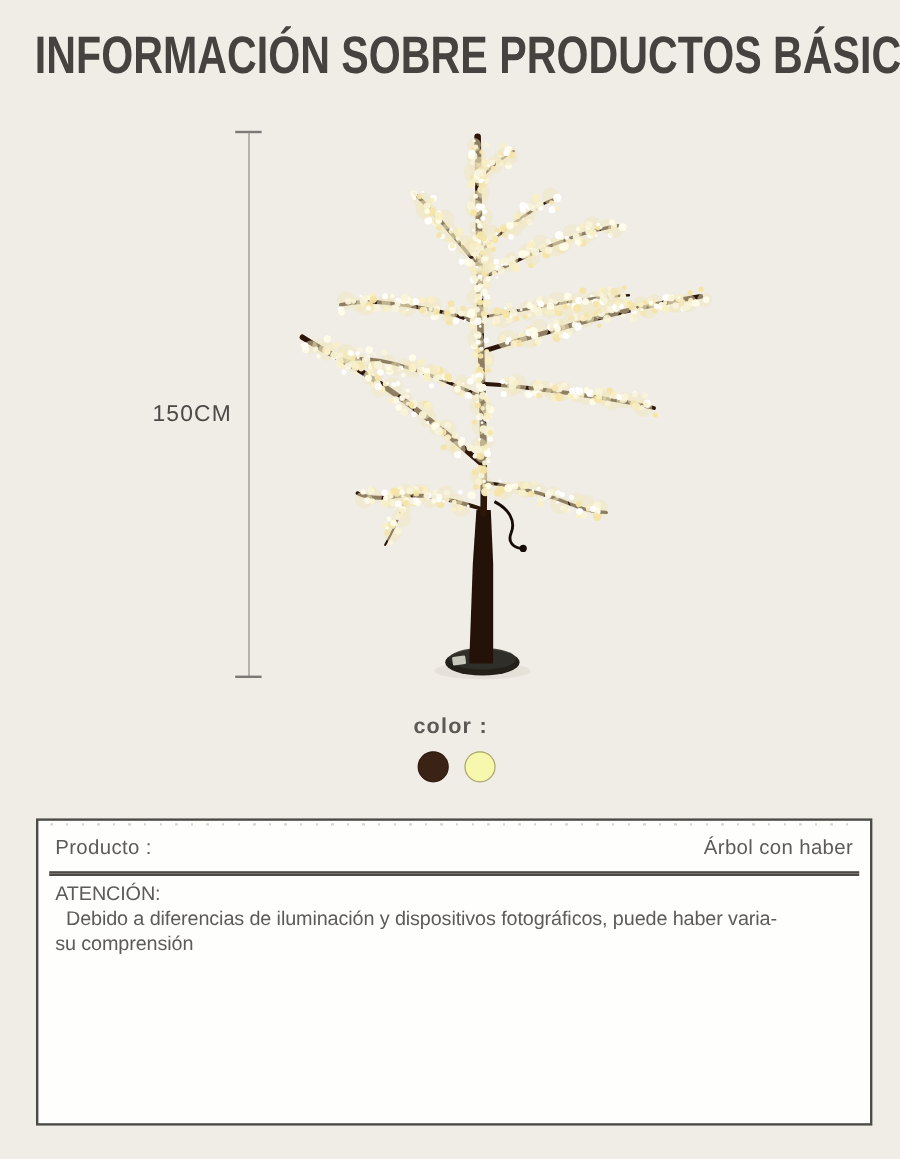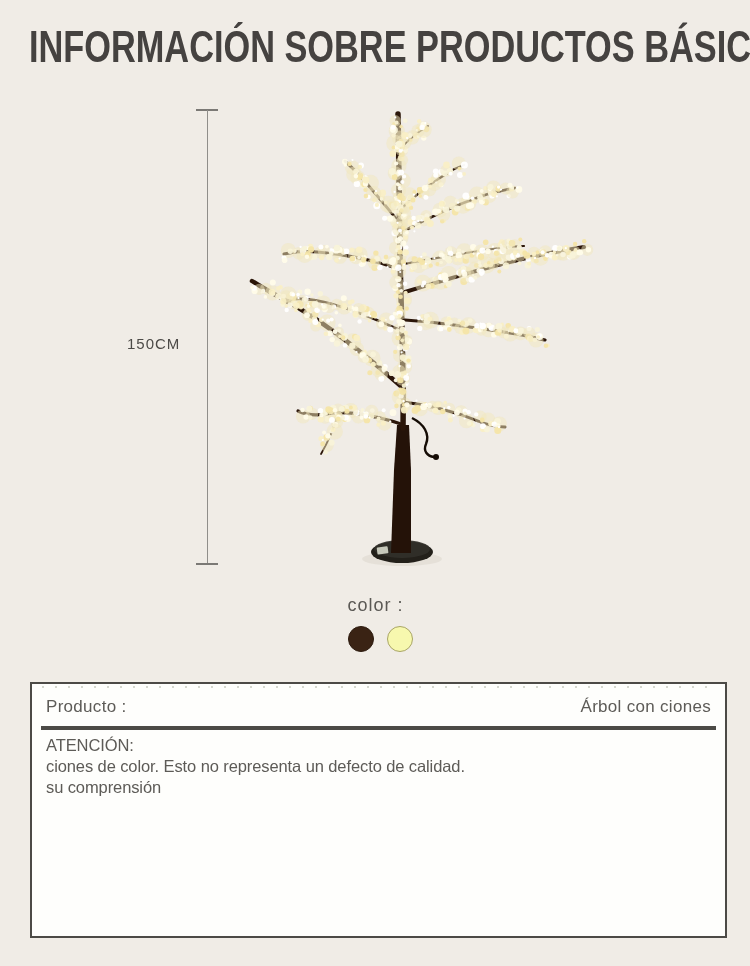--- a/index.html
+++ b/index.html
@@ -8,28 +8,28 @@
 
   
   .title{position:absolute;left:29px;top:22px;font-size:44px;font-weight:bold;color:#454240;
          white-space:nowrap;transform:scaleX(.78);transform-origin:left top;letter-spacing:0;}
 
   
   .mline{position:absolute;left:207px;top:110px;width:1px;height:455px;background:#908e8a;}
   .mcap{position:absolute;left:196px;width:22px;height:2px;background:#7b7975;}
   .mcap.top{top:109px;}
   .mcap.bot{top:563px;}
-  .mlabel{position:absolute;left:127px;top:335px;font-size:15px;color:#4c4a47;letter-spacing:1px;}
+  .mlabel{position:absolute;left:127px;top:335px;font-size:19px;color:#4c4a47;letter-spacing:1px;}
 
   
   .tree{position:absolute;left:230px;top:100px;width:430px;height:480px;}
 
   
   .color-label{position:absolute;left:288px;top:595px;width:175px;text-align:center;
-               font-size:18px;color:#5b5955;letter-spacing:1px;}
+               font-size:18px;color:#5b5955;letter-spacing:1px;font-weight:bold;}
   .swatch{position:absolute;top:626px;border-radius:50%;box-sizing:border-box;}
   .swatch.brown{left:348px;width:26px;height:26px;border:1px solid #2c1a0e;}
   .swatch.yellow{left:387px;width:26px;height:26px;border:1px solid #a9a566;}
 
   
   .info-table{position:absolute;left:30px;top:682px;width:697px;height:256px;
               border:2px solid #4c4a46;background:#fefefc;box-sizing:border-box;
               display:flex;flex-direction:column;}
   .dotline{height:2px;margin:2px 10px 0 10px;
            background-image:repeating-linear-gradient(90deg,rgba(110,118,92,.28) 0 2px,transparent 2px 13px);}
@@ -1059,24 +1059,24 @@
     </svg>
 
   <div class="color-label">color :</div>
   <span class="swatch brown" style="background-color: rgb(58, 35, 20);"></span>
   <span class="swatch yellow" style="background-color: rgb(247, 248, 174);"></span>
 
   <div class="info-table">
     <div class="dotline"></div>
     <div class="trow">
       <span>Producto :</span>
-      <span>Árbol con ciones</span>
+      <span>Árbol con haber</span>
     </div>
     <div class="tdiv"></div>
     <div class="tdiv"></div>
     <div class="attention">
       <div>ATENCIÓN:</div>
-      <div>ciones de color. Esto no representa un defecto de calidad.</div>
+      <div>  Debido a diferencias de iluminación y dispositivos fotográficos, puede haber varia-</div>
       <div>su comprensión</div>
     </div>
   </div>
 
 </div>
 
 </body></html>

